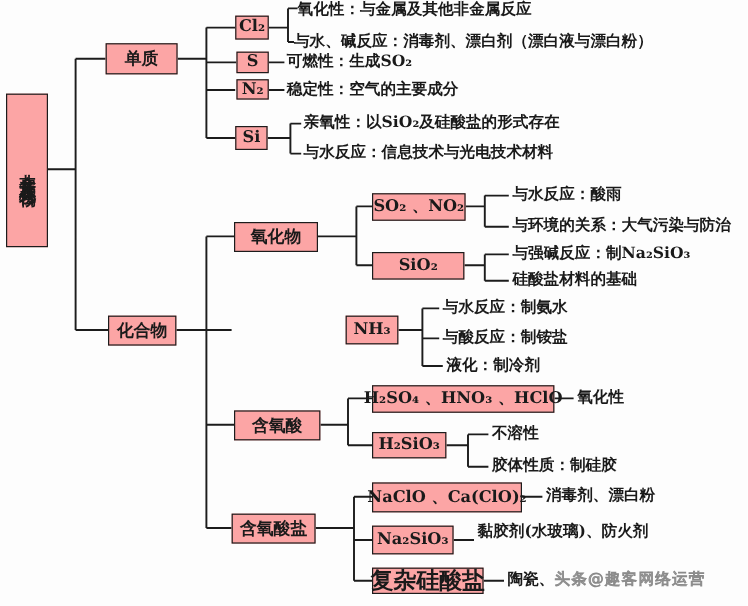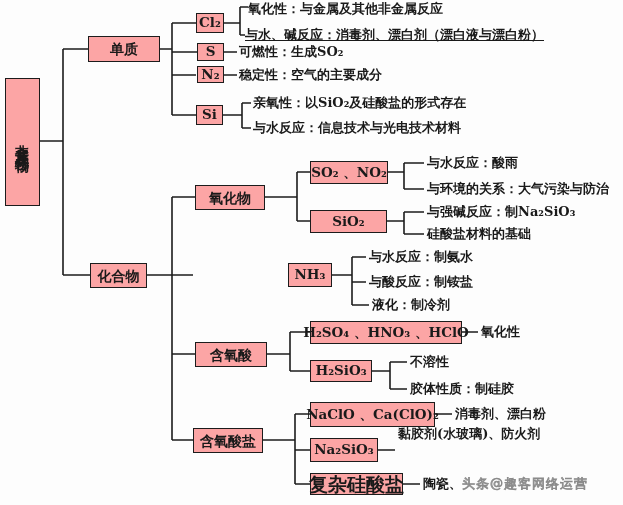--- a/index.html
+++ b/index.html
@@ -50,21 +50,21 @@
       M267 354 H290 M290 332 V371 M290 332 H310 M290 371 H310
       M462 332 H478
       M372 371 H390 M390 362 V389 M390 362 H407 M390 389 H407
       M263 440 H295 M295 414 V484 M295 414 H310 M295 450 H310 M295 484 H310
       M435 414 H452 M378 450 H395 M403 484 H420
     "></path>
   </svg>
 
   <div class="box rootbox" style="left:5px;top:78px;width:35px;height:128px;">非金属及其化合物</div>
 
-  <div class="box" style="left:88px;top:36px;width:72px;height:26px;">单质</div>
+  <div class="box" style="left:88px;top:36px;width:60px;height:26px;">单质</div>
   <div class="box" style="left:90px;top:263px;width:57px;height:25px;">化合物</div>
 
   <div class="box formula" style="left:196px;top:13px;width:28px;height:20px;">Cl₂</div>
   <div class="box formula" style="left:197px;top:43px;width:27px;height:18px;">S</div>
   <div class="box formula" style="left:197px;top:66px;width:27px;height:17px;">N₂</div>
   <div class="box formula" style="left:196px;top:105px;width:27px;height:20px;">Si</div>
 
   <div class="box" style="left:195px;top:185px;width:70px;height:25px;">氧化物</div>
   <div class="box" style="left:195px;top:342px;width:72px;height:25px;">含氧酸</div>
   <div class="box" style="left:193px;top:428px;width:70px;height:25px;">含氧酸盐</div>
@@ -72,39 +72,39 @@
   <div class="box formula" style="left:310px;top:161px;width:78px;height:23px;">SO₂ 、NO₂</div>
   <div class="box formula" style="left:310px;top:210px;width:77px;height:23px;">SiO₂</div>
   <div class="box formula" style="left:288px;top:263px;width:44px;height:24px;">NH₃</div>
   <div class="box formula" style="left:310px;top:321px;width:152px;height:23px;">H₂SO₄ 、HNO₃ 、HClO</div>
   <div class="box formula" style="left:310px;top:360px;width:62px;height:22px;">H₂SiO₃</div>
   <div class="box formula" style="left:310px;top:402px;width:125px;height:25px;">NaClO 、Ca(ClO)₂</div>
   <div class="box formula" style="left:310px;top:438px;width:68px;height:24px;">Na₂SiO₃</div>
   <div class="box" style="left:310px;top:473px;width:93px;height:22px;font-size:19px;">复杂硅酸盐</div>
 
   <div class="leaf" style="left:248px;top:0px;">氧化性：与金属及其他非金属反应</div>
-  <div class="leaf" style="left:245px;top:26px;text-decoration:underline;">与水、碱反应：消毒剂、漂白剂（漂白液与漂白粉）</div>
+  <div class="leaf" style="left:245px;top:26px;">与水、碱反应：消毒剂、漂白剂（漂白液与漂白粉）</div>
   <div class="leaf" style="left:239px;top:43px;">可燃性：生成SO₂</div>
   <div class="leaf" style="left:239px;top:66px;">稳定性：空气的主要成分</div>
   <div class="leaf" style="left:253px;top:94px;">亲氧性：以SiO₂及硅酸盐的形式存在</div>
   <div class="leaf" style="left:253px;top:119px;">与水反应：信息技术与光电技术材料</div>
 
   <div class="leaf" style="left:427px;top:154px;">与水反应：酸雨</div>
   <div class="leaf" style="left:427px;top:180px;">与环境的关系：大气污染与防治</div>
   <div class="leaf" style="left:427px;top:203px;">与强碱反应：制Na₂SiO₃</div>
   <div class="leaf" style="left:427px;top:225px;">硅酸盐材料的基础</div>
 
   <div class="leaf" style="left:369px;top:248px;">与水反应：制氨水</div>
   <div class="leaf" style="left:369px;top:273px;">与酸反应：制铵盐</div>
   <div class="leaf" style="left:372px;top:296px;">液化：制冷剂</div>
 
   <div class="leaf" style="left:481px;top:323px;">氧化性</div>
   <div class="leaf" style="left:410px;top:353px;">不溶性</div>
   <div class="leaf" style="left:410px;top:380px;">胶体性质：制硅胶</div>
 
   <div class="leaf" style="left:455px;top:405px;">消毒剂、漂白粉</div>
-  <div class="leaf" style="left:398px;top:425px;">黏胶剂(水玻璃)、防火剂</div>
+  <div class="leaf" style="left:398px;top:435px;">黏胶剂(水玻璃)、防火剂</div>
 
   <div class="leaf" style="left:423px;top:475px;">
     <span>陶瓷、</span><span class="watermark">头条@趣客网络运营</span>
   </div>
 
 </div>
 
 </body></html>

